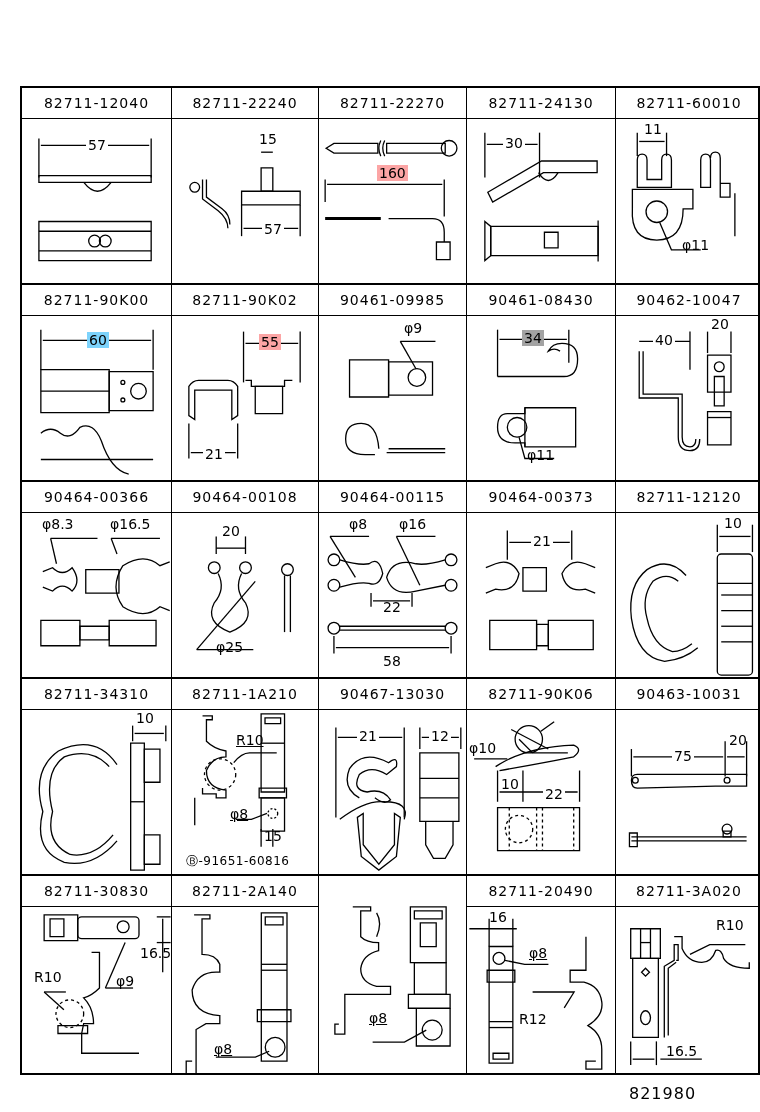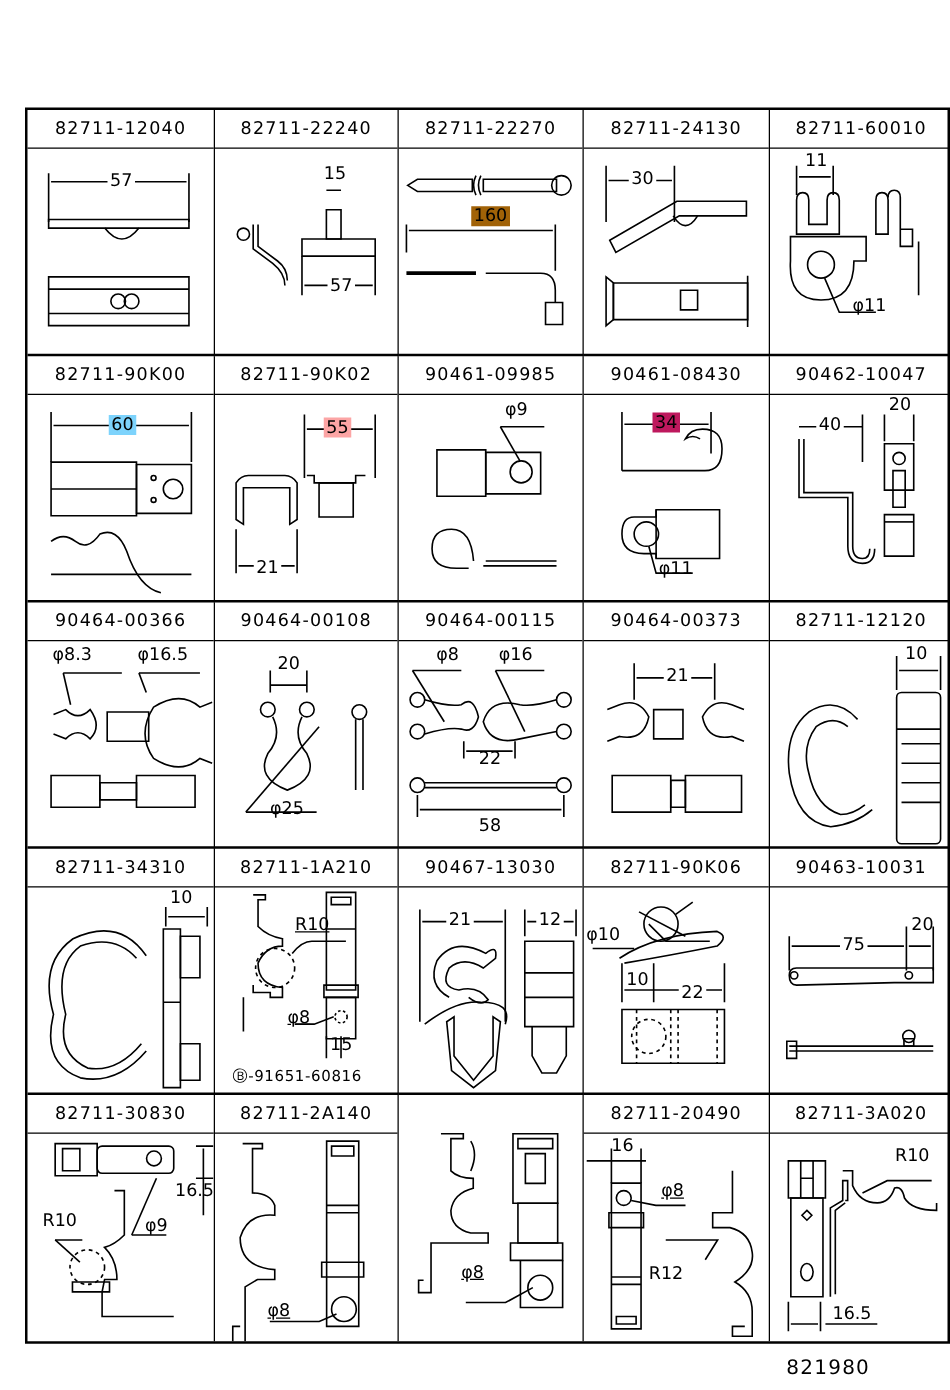--- a/index.html
+++ b/index.html
@@ -68,21 +68,21 @@
           <path d="M68 25 h60 v10 h-60 z"></path>
           <circle cx="132" cy="30" r="8"></circle>
         <path d="M62 22 q-4 8 0 16 M66 22 q-4 8 0 16"></path>
         <line x1="5" y1="62" x2="5" y2="85"></line>
           <line x1="127" y1="62" x2="127" y2="100"></line>
           <line x1="7" y1="67" x2="125" y2="67"></line>
         <line x1="5" y1="102" x2="62" y2="102" stroke-width="3"></line>
           <path d="M70 102 h45 q12 0 12 14 v10"></path>
         <rect x="119" y="126" width="14" height="18"></rect>
       </svg>
-      <span class="dim" style="left:58px;top:46px;background:#a16207;padding:0 2px">160</span>
+      <span class="dim" style="left:58px;top:46px;background:#fca5a5;padding:0 2px">160</span>
     </div>
   </div>
 
   <div class="cell">
     <div class="pn">82711-24130</div>
     <div class="fig">
       <svg viewBox="0 0 149 168" fill="none" stroke="#000" stroke-width="1.3">
         <line x1="17" y1="14" x2="17" y2="60"></line>
           <line x1="73" y1="14" x2="73" y2="60"></line>
           <line x1="19" y1="26" x2="71" y2="26"></line>
@@ -177,21 +177,21 @@
       <svg viewBox="0 0 149 168" fill="none" stroke="#000" stroke-width="1.3">
         <line x1="30" y1="14" x2="30" y2="62"></line>
           <line x1="103" y1="14" x2="103" y2="48"></line>
           <line x1="32" y1="24" x2="101" y2="24"></line>
         <path d="M30 62 h68 q14 0 14 -18 q0 -16 -16 -16 q-10 0 -14 8 q6 -4 12 0"></path>
         <path d="M40 100 q-10 0 -10 14 q0 16 18 16 h10 v4 h52 v-40 h-52 v6 z"></path>
           <circle cx="50" cy="114" r="10"></circle>
           <line x1="58" y1="94" x2="58" y2="134"></line>
         <path d="M52 124 l6 22 h30"></path>
       </svg>
-      <span class="dim" style="left:55px;top:14px;background:#be185d;padding:0 2px">34</span>
+      <span class="dim" style="left:55px;top:14px;background:#a3a3a3;padding:0 2px">34</span>
       <span class="dim" style="left:60px;top:131px">φ11</span>
     </div>
   </div>
 
   <div class="cell">
     <div class="pn">90462-10047</div>
     <div class="fig">
       <svg viewBox="0 0 146 168" fill="none" stroke="#000" stroke-width="1.3">
         <line x1="22" y1="26" x2="74" y2="26"></line>
           <line x1="74" y1="16" x2="74" y2="55"></line>

